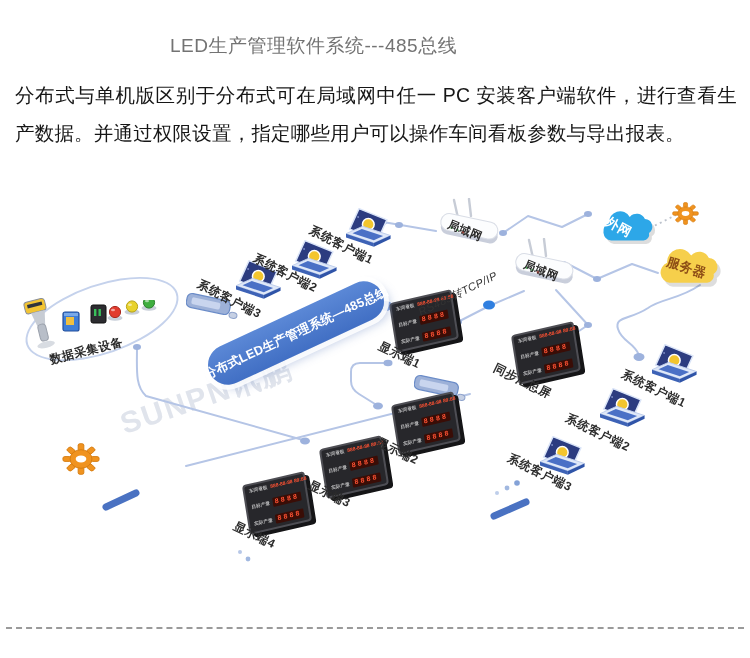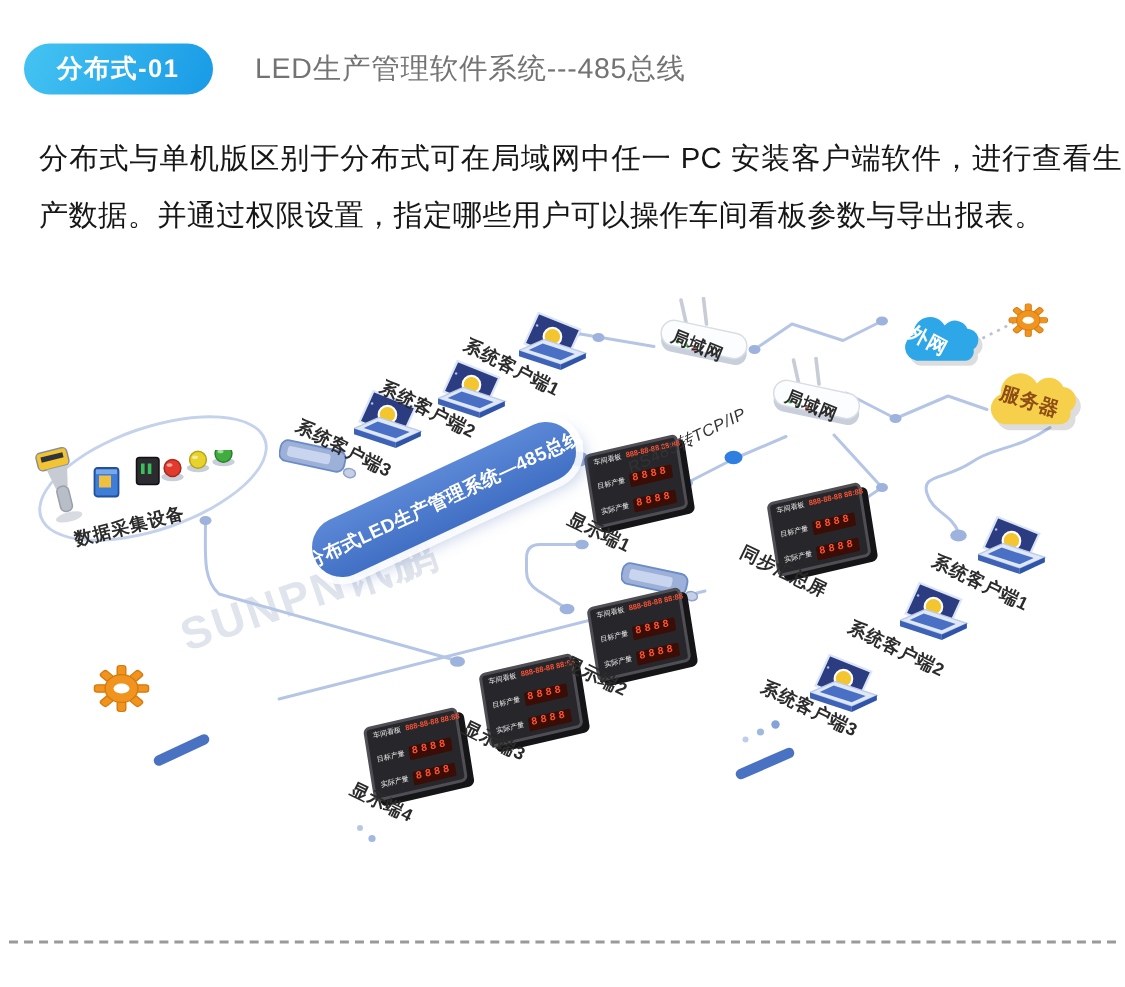--- a/index.html
+++ b/index.html
@@ -7,21 +7,21 @@
        font-family:"Liberation Sans","DejaVu Sans",sans-serif;}
 
   
   .hdr{position:absolute;left:0;top:0;width:750px;height:70px;}
   .badge{position:absolute;left:16px;top:29px;height:34px;line-height:34px;padding:0 22px;
          border-radius:18px;background:linear-gradient(115deg,#45c4f2 0%,#189ae6 100%);
          color:#fff;font-size:17px;font-weight:bold;letter-spacing:1px;}
   .title{position:absolute;left:170px;top:33px;font-size:19px;color:#737373;letter-spacing:.5px;}
 
   .desc{position:absolute;left:15px;top:76px;width:722px;font-size:19.5px;line-height:38px;
-        color:#161616;text-align:justify;margin:11px;letter-spacing:.2px;}
+        color:#161616;text-align:justify;margin:0;letter-spacing:.2px;}
 
   
   .lbl{position:absolute;font-size:12px;font-weight:600;color:#2b2b2b;white-space:nowrap;
        transform-origin:0 0;letter-spacing:.5px;z-index:6;}
   .rot26{transform:rotate(26deg);}
   .rot27{transform:rotate(27deg);}
   .rot22{transform:rotate(22deg);}
   .dev{position:absolute;z-index:4;}
   #wires{position:absolute;left:0;top:0;z-index:2;}
 
@@ -106,21 +106,20 @@
         <g transform="rotate(12 27 14)">
           <rect x="0" y="6" width="44" height="14" rx="5" fill="#9db1d8" stroke="#6b8cc8" stroke-width="1.2"></rect>
           <rect x="5" y="9.5" width="29" height="7" rx="2" fill="#c9d5ee"></rect>
           <ellipse cx="48.5" cy="19" rx="4" ry="3" fill="#c6d0e4" stroke="#8fa3cc" stroke-width="1"></ellipse>
         </g>
       </symbol>
     </defs>
   </svg>
 
   <div class="hdr">
-    <span class="badge">分布式-01</span>
     <span class="title">LED生产管理软件系统---485总线</span>
   </div>
   <p class="desc">分布式与单机版区别于分布式可在局域网中任一 PC 安装客户端软件，进行查看生产数据。并通过权限设置，指定哪些用户可以操作车间看板参数与导出报表。</p>
 
   <svg id="wires" width="750" height="658" viewBox="0 0 750 658">
     <g stroke="#b5c5e6" stroke-width="2" fill="none" stroke-linecap="round" stroke-linejoin="round">
       <path d="M383,222 L436,231"></path>
       <path d="M503,233 L528,216 L562,227 L588,214"></path>
       <path d="M564,262 L597,279 L632,264 L658,273"></path>
       <path d="M448,327 L489,306 L524,291"></path>

